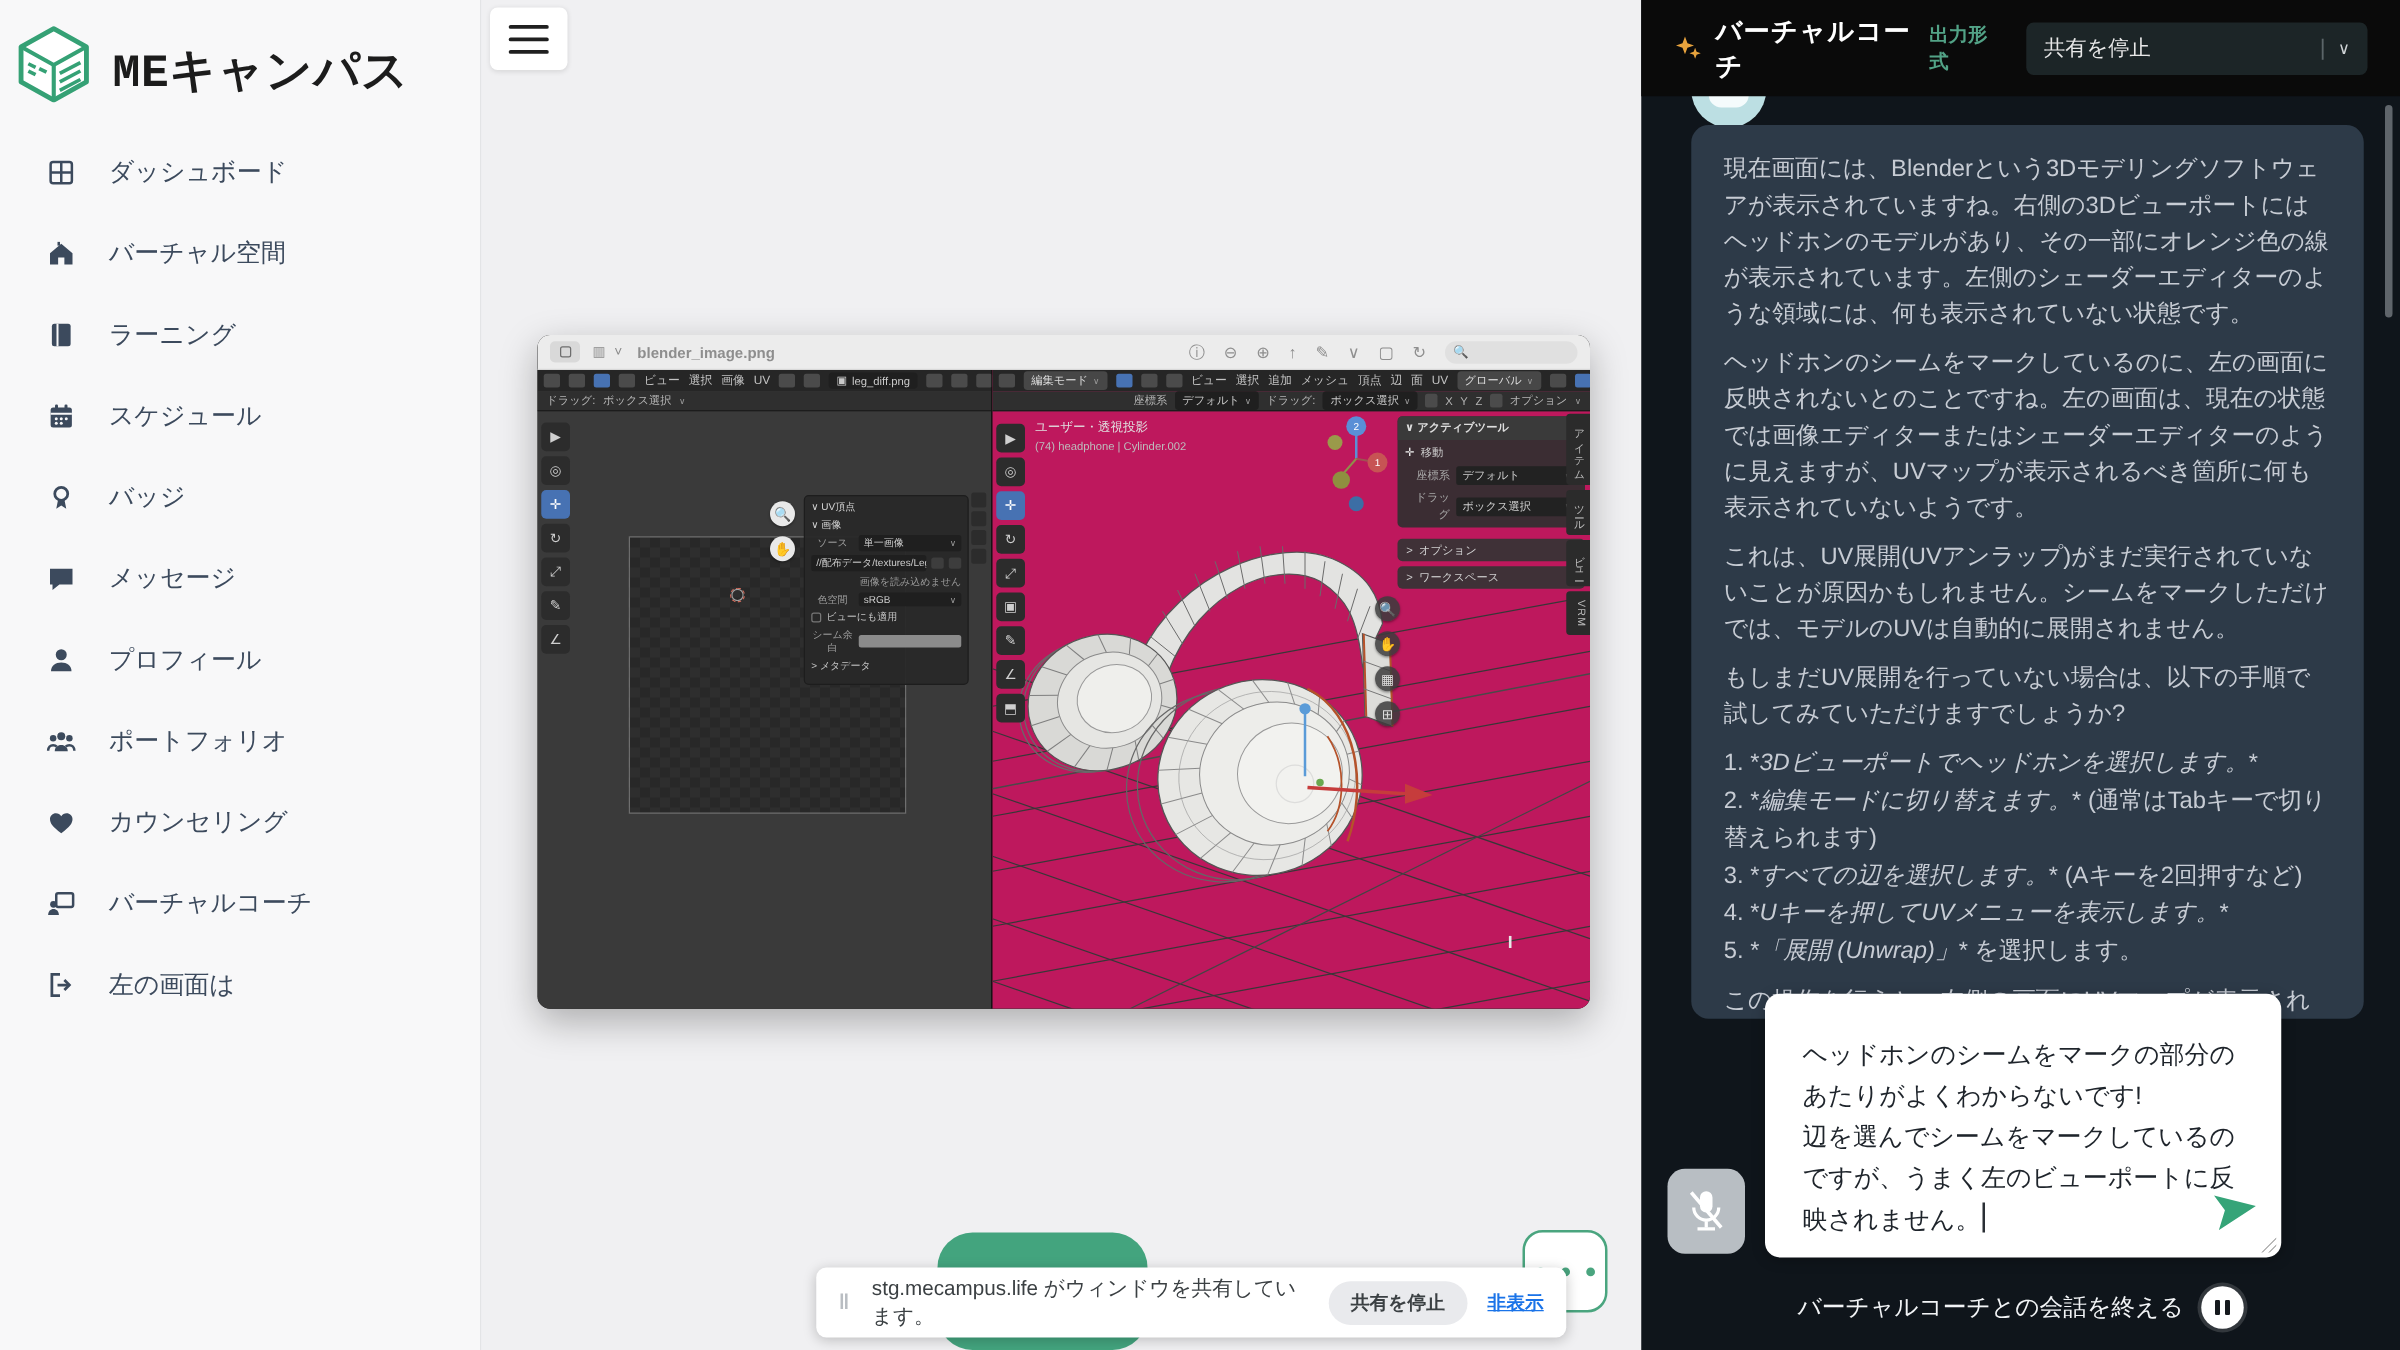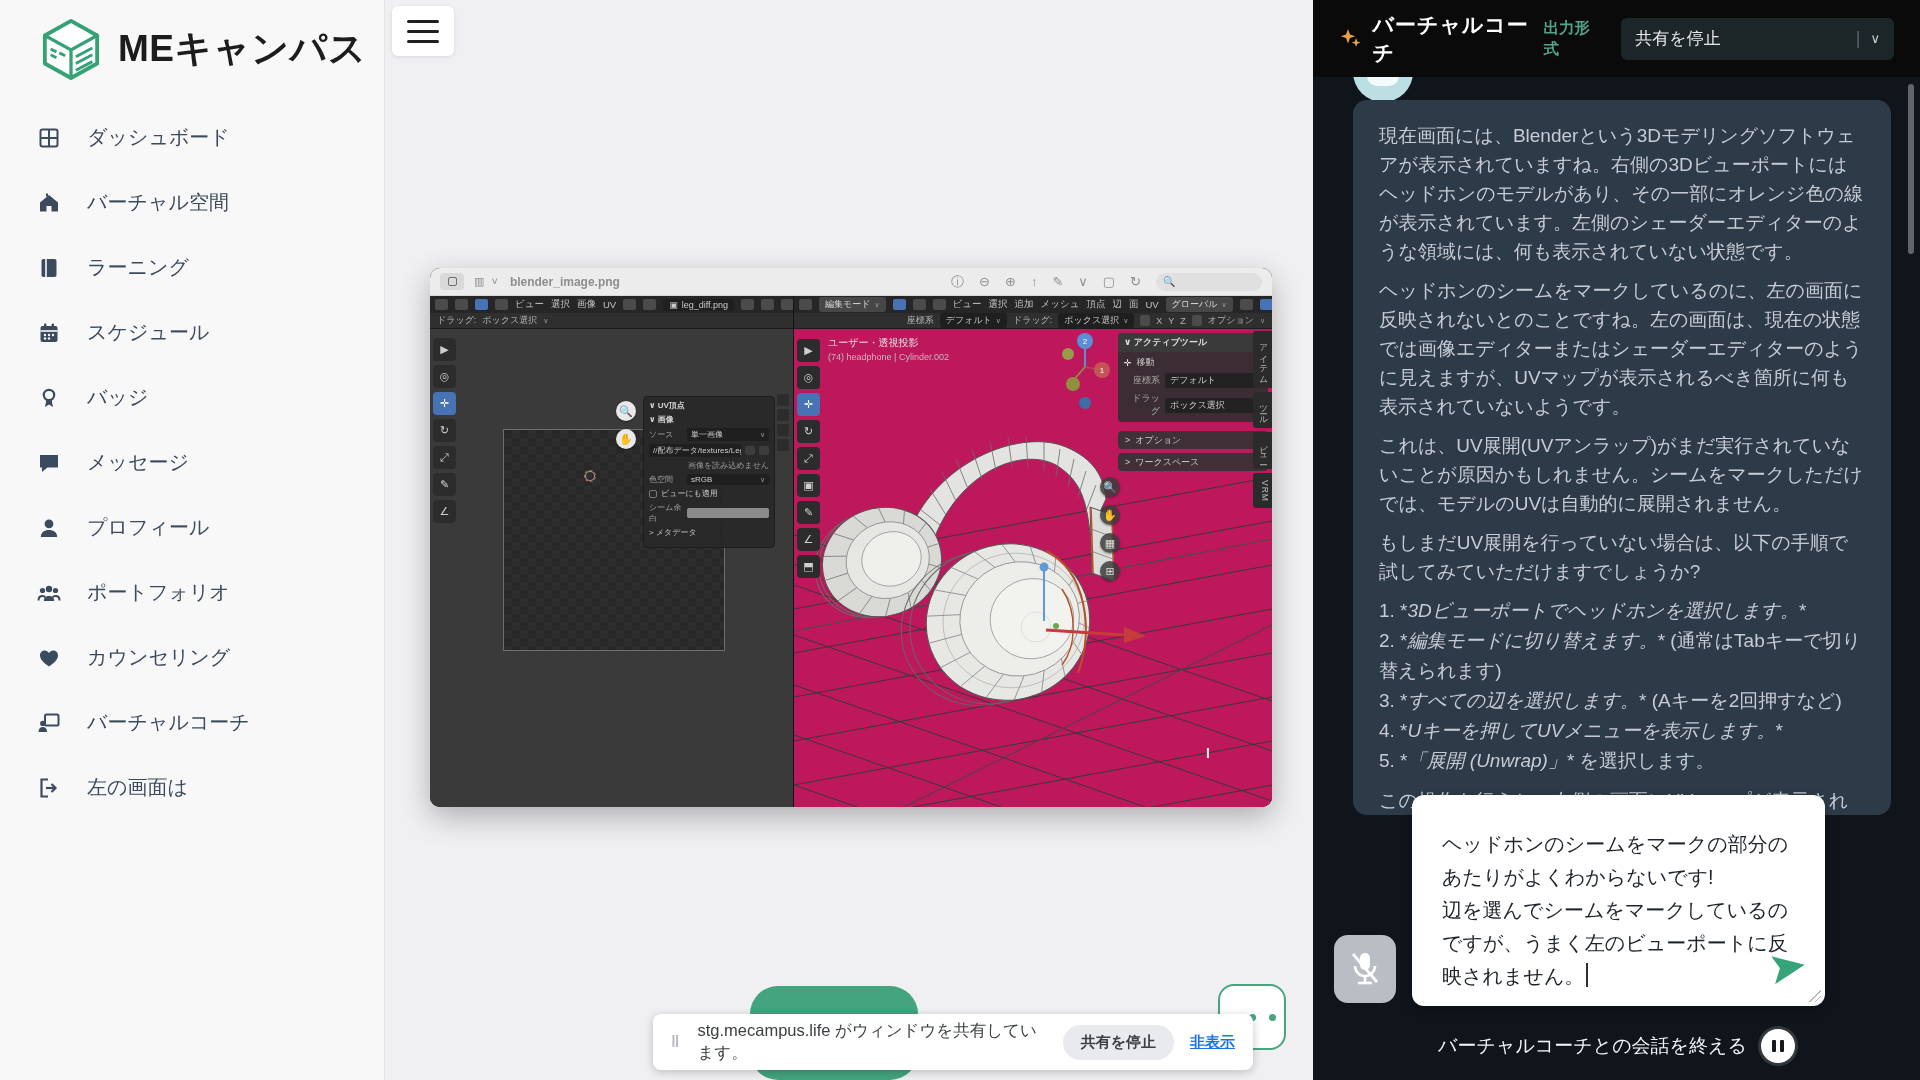--- a/index.html
+++ b/index.html
@@ -3,21 +3,21 @@
 <meta charset="utf-8">
 <style>
   * { margin:0; padding:0; box-sizing:border-box; }
   html,body { width:1920px; height:1080px; overflow:hidden; background:#e9e9eb; }
   body { font-family:"Liberation Sans","DejaVu Sans",sans-serif; }
   #stage { position:relative; width:1920px; height:1080px; background:#f0f0f2; overflow:hidden; }
   .abs { position:absolute; }
 
   
   #sidebar { left:0; top:0; width:385px; height:1080px; background:#f8f8f9; border-right:1px solid #e3e4e6; }
-  #logo { left:40px; top:16px; width:340px; height:66px; display:flex; align-items:center; gap:16px; }
+  #logo { left:12px; top:16px; width:340px; height:66px; display:flex; align-items:flex-end; gap:16px;font-family:Liberation Mono, monospace; }
   #logo-text { font-size:37px; font-weight:900; color:#1c1c1c; letter-spacing:0.5px; }
   .nav { left:0; top:105px; width:385px; }
   .nav-item { display:flex; align-items:center; height:65px; padding-left:37px; gap:26px; color:#3c4a5d; cursor:pointer; }
   .nav-item .lbl { font-size:20px; font-weight:500; }
   .nav-item svg { flex:0 0 auto; }
 
   
   #hamburger { left:392px; top:6px; width:62px; height:50px; background:#ffffff; border-radius:6px;
                box-shadow:0 1px 4px rgba(0,0,0,.10); display:flex; flex-direction:column; justify-content:center; align-items:center; gap:7px; }
   #hamburger .bar { width:32px; height:3px; background:#1f1f1f; border-radius:2px; }
@@ -53,22 +53,22 @@
       background-image:repeating-conic-gradient(#2e2e2e 0 25%, #282828 0 50%); background-size:16px 16px; }
   #uv2dcursor { left:154px; top:174px; width:12px; height:12px; border-radius:50%; border:1.5px dashed #d06a5a; box-shadow:0 0 0 1px rgba(255,255,255,.55) inset; }
 
   .widgetdot { width:20px; height:20px; border-radius:50%; background:#e9e9e9; color:#333; display:flex; align-items:center; justify-content:center; font-size:11px; box-shadow:0 1px 2px rgba(0,0,0,.4); }
   .widgetdot.dark { background:#3c3c3cd9; color:#ddd; }
 
   #imgpanel { left:213px; top:100px; width:132px; height:152px; background:rgba(40,40,40,.95); border:1px solid #1d1d1d; border-radius:4px;
               color:#c6c6c6; font-size:8px; padding:3px 5px; display:flex; flex-direction:column; gap:3px; }
   #imgpanel .prow { display:flex; align-items:center; gap:4px; }
   #imgpanel .field { background:#1f1f1f; border-radius:2px; padding:1px 4px; color:#cdcdcd; flex:1; display:flex; align-items:center; gap:3px; overflow:hidden; white-space:nowrap; }
-  #imgpanel .plabel { width:34px; text-align:left; color:#9f9f9f; flex:0 0 auto; }
-  #imgpanel .sechead { color:#d5d5d5; font-weight:700; }
+  #imgpanel .plabel { width:34px; text-align:center; color:#9f9f9f; flex:0 0 auto; }
+  #imgpanel .sechead { color:#d5d5d5; font-weight:400; }
   .minibtn { width:10px; height:9px; background:#3d3d3d; border-radius:2px; flex:0 0 auto; }
   #sidestrip-left { left:347px; top:98px; width:13px; height:76px; display:flex; flex-direction:column; gap:3px; }
   #sidestrip-left .st { width:12px; height:12px; background:#2c2c2c; border-radius:2px; }
 
   
   #vp-overlay { left:34px; top:6px; color:#e0e0e0; font-size:10px; line-height:15px; }
   #vp-overlay .l2 { color:#bdbdbd; font-size:9px; }
   #vp-toolpanel { left:324px; top:4px; width:150px; background:rgba(48,48,48,.92); border-radius:4px; color:#cfcfcf; font-size:9px; overflow:hidden; }
   #vp-toolpanel .hd { background:#3a3a3a; padding:3px 6px; font-weight:700; color:#ddd; }
   #vp-toolpanel .bd { padding:4px 6px; display:flex; flex-direction:column; gap:4px; }

